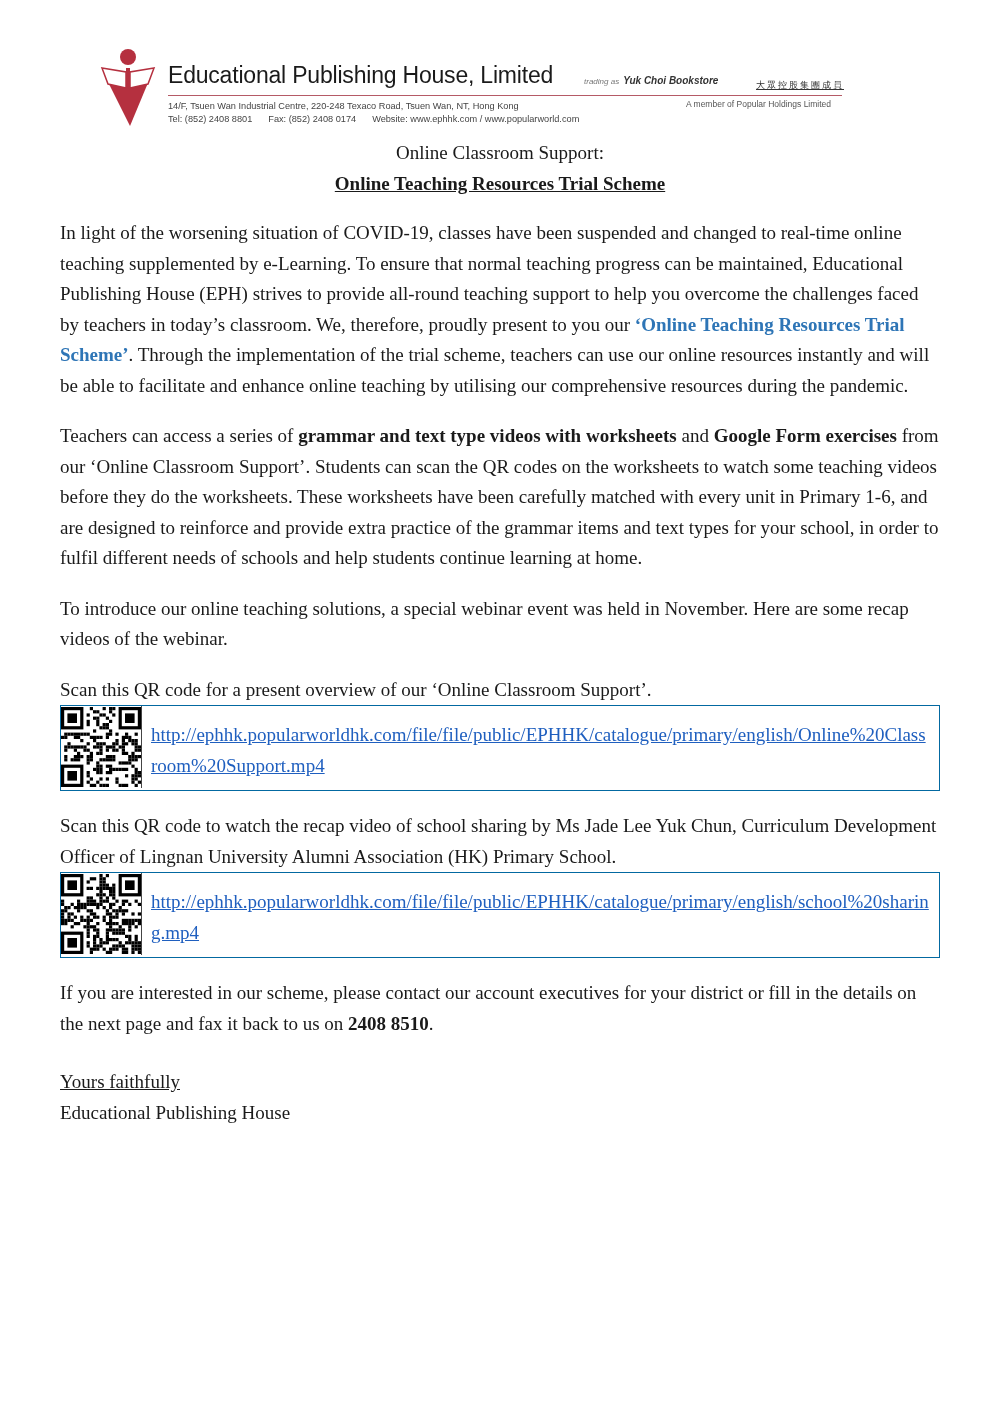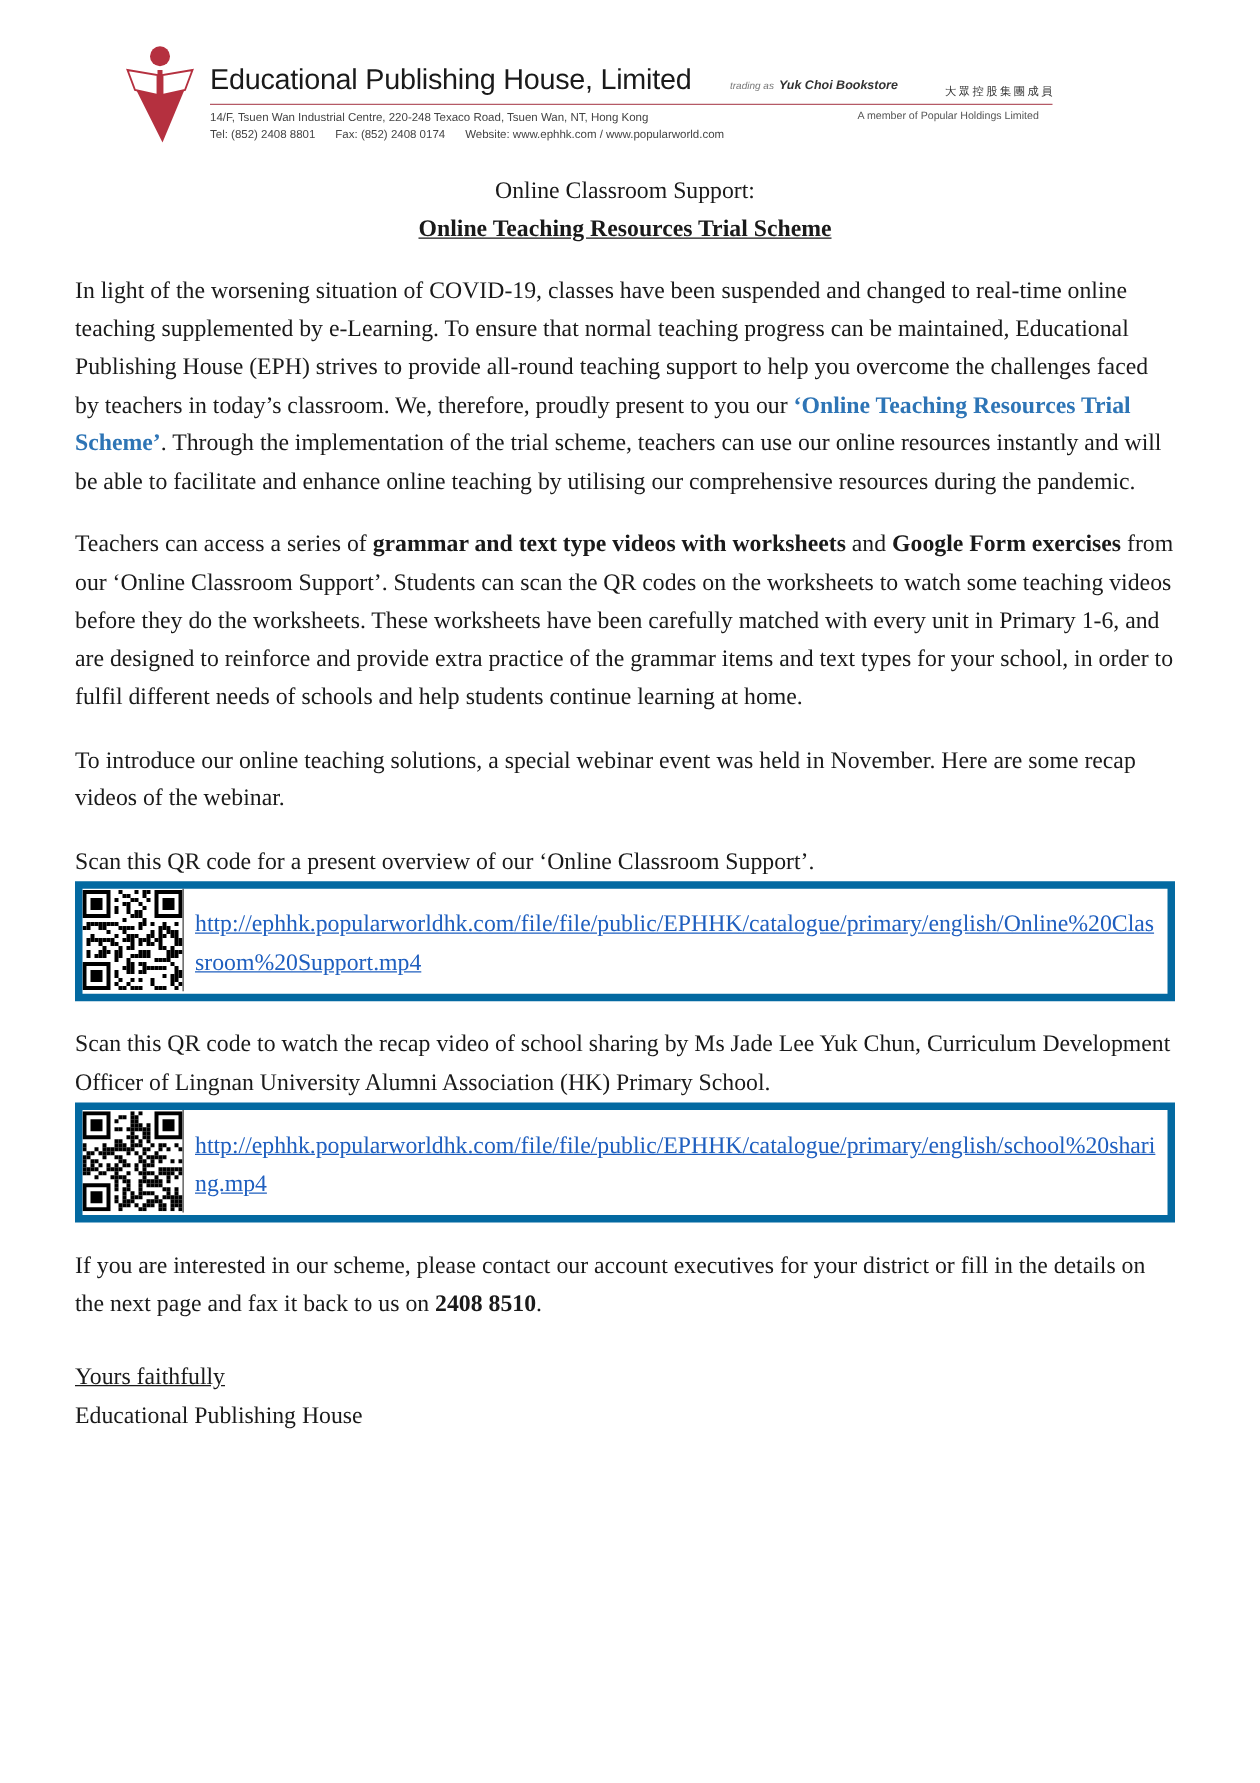--- a/index.html
+++ b/index.html
@@ -1,36 +1,36 @@
 <!DOCTYPE html>
 <html><head>
 <meta charset="utf-8">
 <style>
   html, body { margin:0; padding:0; background:#fff; }
   body { width:1008px; height:1426px; position:relative; font-family:"Liberation Serif", serif; color:#1a1a1a; overflow:hidden; }
-  .hdr { position:absolute; left:100px; top:36px; width:760px; height:80px; }
+  .hdr { position:absolute; left:100px; top:48px; width:760px; height:80px; }
   .logo { position:absolute; left:0; top:0; width:56px; height:80px; }
   .co-name { position:absolute; left:68px; top:14px; font-family:"Liberation Sans", sans-serif; font-size:23px; letter-spacing:-0.2px; color:#1a1a1a; }
   .trading { position:absolute; left:484px; top:27px; font-family:"Liberation Sans", sans-serif; font-size:10px; color:#333; }
   .trading i { font-size:8px; color:#777; font-weight:normal; margin-right:4px; }
   .trading b { font-style:italic; }
-  .chinese { position:absolute; left:656px; top:31px; font-size:9px; color:#333; letter-spacing:2px; font-family:"DejaVu Sans", sans-serif; }
+  .chinese { position:absolute; left:656px; top:31px; font-size:9px; color:#333; letter-spacing:2px; font-family:"DejaVu Sans", sans-serif;text-decoration:underline; }
   .rule { position:absolute; left:68px; top:47px; width:674px; height:1px; background:#b55a66; }
   .addr { position:absolute; left:68px; top:52px; font-family:"Liberation Sans", sans-serif; font-size:9.2px; color:#444; line-height:13px; }
   .addr span { margin-right:16px; }
   .member { position:absolute; left:586px; top:51px; font-family:"Liberation Sans", sans-serif; font-size:8.5px; color:#555; }
   .body { position:absolute; left:60px; top:138px; width:880px; font-size:19px; line-height:30.5px; }
   p { margin:0; }
   .greet { margin-bottom:19px; }
   .title { text-align:center; margin-bottom:19px; }
   .title .t1 { }
   .title .t2 { font-weight:bold; text-decoration:underline; }
   .para { margin-bottom:20px; }
   .blue { color:#2e75b6; font-weight:bold; }
-  .qrbox { display:flex; border:6px solid #0369a1; height:84px; margin:0 0 20px 0; }
+  .qrbox { display:flex; border:1px solid #0369a1; height:84px; margin:0 0 20px 0; }
   .qr { width:82px; height:82px; border-right:1px solid #444; display:flex; align-items:center; justify-content:center; }
   .qr svg { width:80px; height:80px; }
   .link { padding:14px 8px 0 9px; color:#1f5fbf; text-decoration:underline; font-size:19px; line-height:30.5px; word-break:break-all; }
   .sig { margin-top:28px;text-decoration:underline; }
 </style>
 </head>
 <body>
 
 <div class="hdr">
   <svg class="logo" viewBox="0 0 56 80">

